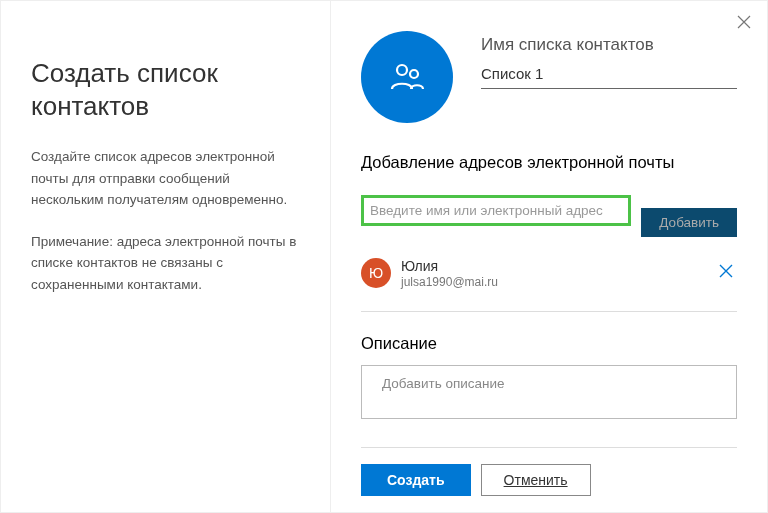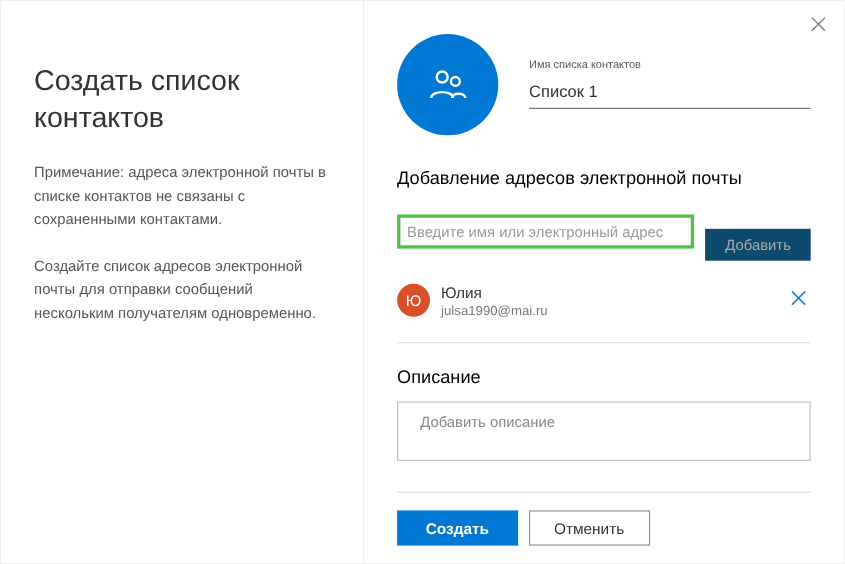--- a/index.html
+++ b/index.html
@@ -8,50 +8,50 @@
   .left-pane { width: 330px; padding: 56px 30px 30px 30px; border-right: 1px solid #eee; }
   .right-pane { flex: 1; padding: 30px 30px 0 30px; position: relative; display: flex; flex-direction: column; }
   .title { font-size: 26px; font-weight: 300; color: #323232; line-height: 1.25; margin-bottom: 24px; }
   .para { font-size: 13.5px; color: #555; line-height: 1.6; margin-bottom: 20px; }
   .close-btn { position: absolute; top: 14px; right: 16px; cursor: pointer; color: #777; }
   .close-btn svg { width: 14px; height: 14px; }
   .header-row { display: flex; gap: 28px; align-items: flex-start; margin-bottom: 30px; }
   .avatar-circle { width: 92px; height: 92px; border-radius: 50%; background: #0078d4; display: flex; align-items: center; justify-content: center; flex-shrink: 0; }
   .avatar-circle svg { width: 36px; height: 36px; fill: #fff; }
   .name-block { flex: 1; padding-top: 4px; }
-  .field-label { font-size: 10px; color: #555; margin-bottom: 6px; margin-top: 19px; }
+  .field-label { font-size: 17px; color: #555; margin-bottom: 6px; }
   .name-input { width: 100%; border: none; border-bottom: 1.2px solid #666; font-size: 15px; padding: 4px 0 6px 0; outline: none; color: #333; background: transparent; }
   .section-title { font-size: 16.5px; font-weight: 400; color: #000000; margin-bottom: 12px; }
   .email-row { display: flex; gap: 10px; align-items: center; margin-bottom: 14px; }
   .email-input-wrap { flex: 1; border: 3px solid #4cc247; padding: 3px 6px; }
   .email-input { width: 100%; border: none; outline: none; font-size: 13.5px; color: #333; padding: 2px 0; }
   .email-input::placeholder { color: #999; }
   .add-btn { background: #0c4a6e; color: #aaa; border: none; padding: 7px 18px; font-size: 13.5px; cursor: default; margin-top: 24px; }
   .contact-row { display: flex; align-items: center; gap: 10px; padding: 6px 0 14px 0; }
   .contact-avatar { width: 30px; height: 30px; border-radius: 50%; background: #d85028; color: #fff; display: flex; align-items: center; justify-content: center; font-size: 14px; font-weight: 500; }
   .contact-info { flex: 1; }
   .contact-name { font-size: 14px; color: #323232; line-height: 1.3; }
   .contact-email { font-size: 12px; color: #777; }
   .remove-x { color: #0078d4; cursor: pointer; padding: 4px; }
   .remove-x svg { width: 14px; height: 14px; }
   .divider { border: none; border-top: 1px solid #ddd; margin: 8px 0 22px 0; }
   .desc-box { width: 100%; border: 1px solid #bbb; padding: 10px 20px; font-size: 13.5px; color: #333; outline: none; resize: none; font-family: inherit; height: 54px; }
   .desc-box::placeholder { color: #888; }
   .footer { border-top: 1px solid #ddd; margin-top: auto; padding: 16px 0; display: flex; gap: 10px; }
   .btn-primary { background: #0078d4; color: #fff; border: none; padding: 8px 26px; font-size: 14px; font-weight: 600; cursor: pointer; text-align: center; }
-  .btn-secondary { background: #fff; color: #333; border: 1px solid #888; padding: 7px 22px; font-size: 14px; cursor: pointer; }
+  .btn-secondary { background: #fff; color: #333; border: 1px solid #888; padding: 7px 22px; font-size: 14px; cursor: pointer; text-decoration: underline; }
 </style>
 </head>
 <body>
 
 <div class="wrap">
   <div class="left-pane">
     <h1 class="title">Создать список контактов</h1>
+    <p class="para">Создайте список адресов электронной почты для отправки сообщений нескольким получателям одновременно.</p>
     <p class="para">Примечание: адреса электронной почты в списке контактов не связаны с сохраненными контактами.</p>
-    <p class="para">Создайте список адресов электронной почты для отправки сообщений нескольким получателям одновременно.</p>
   </div>
 
   <div class="right-pane">
     <div class="close-btn">
       <svg viewBox="0 0 14 14">
           <path stroke="#777" stroke-width="1.2" fill="none" d="M1 1 L13 13 M13 1 L1 13"></path>
         </svg>
     </div>
 
     <div class="header-row">

